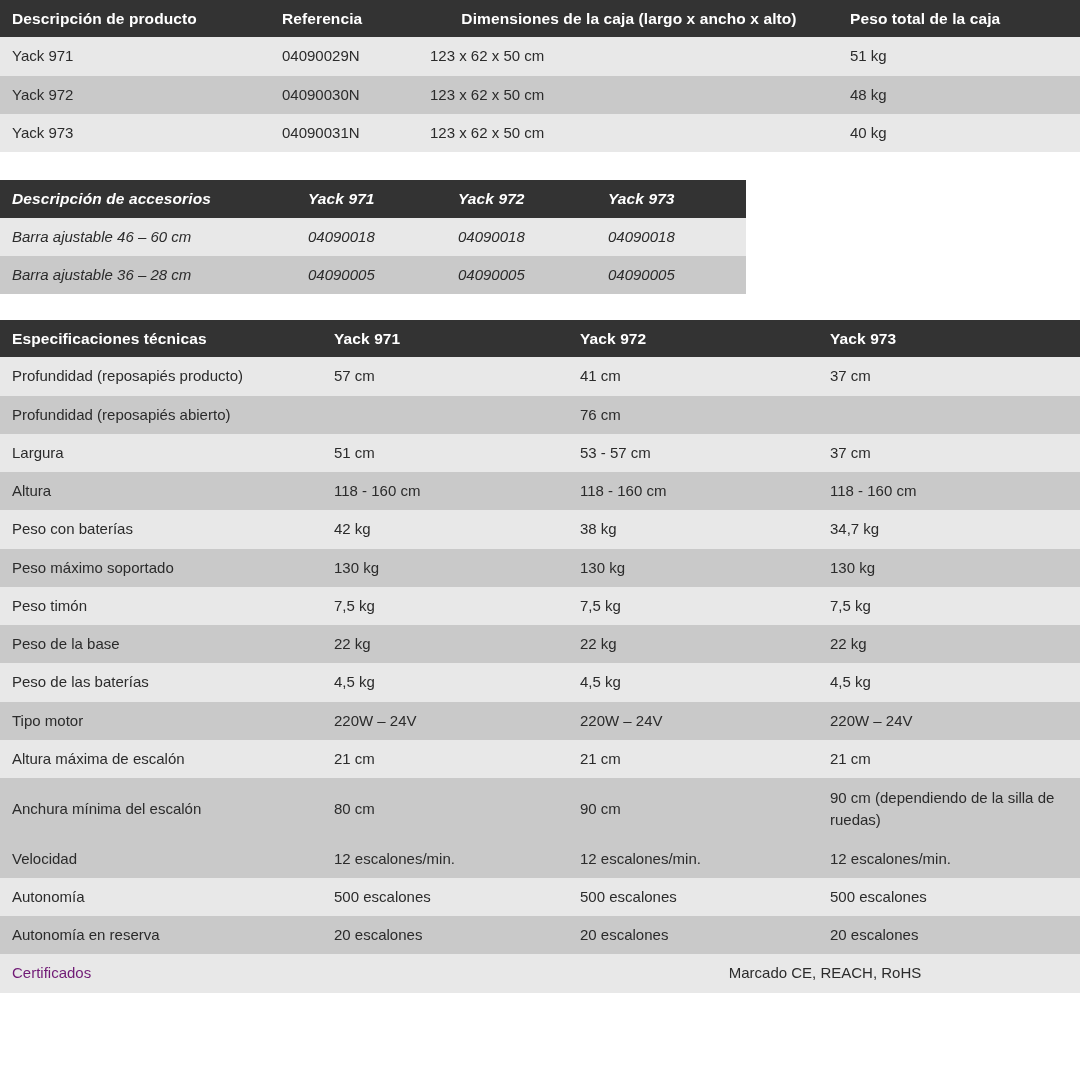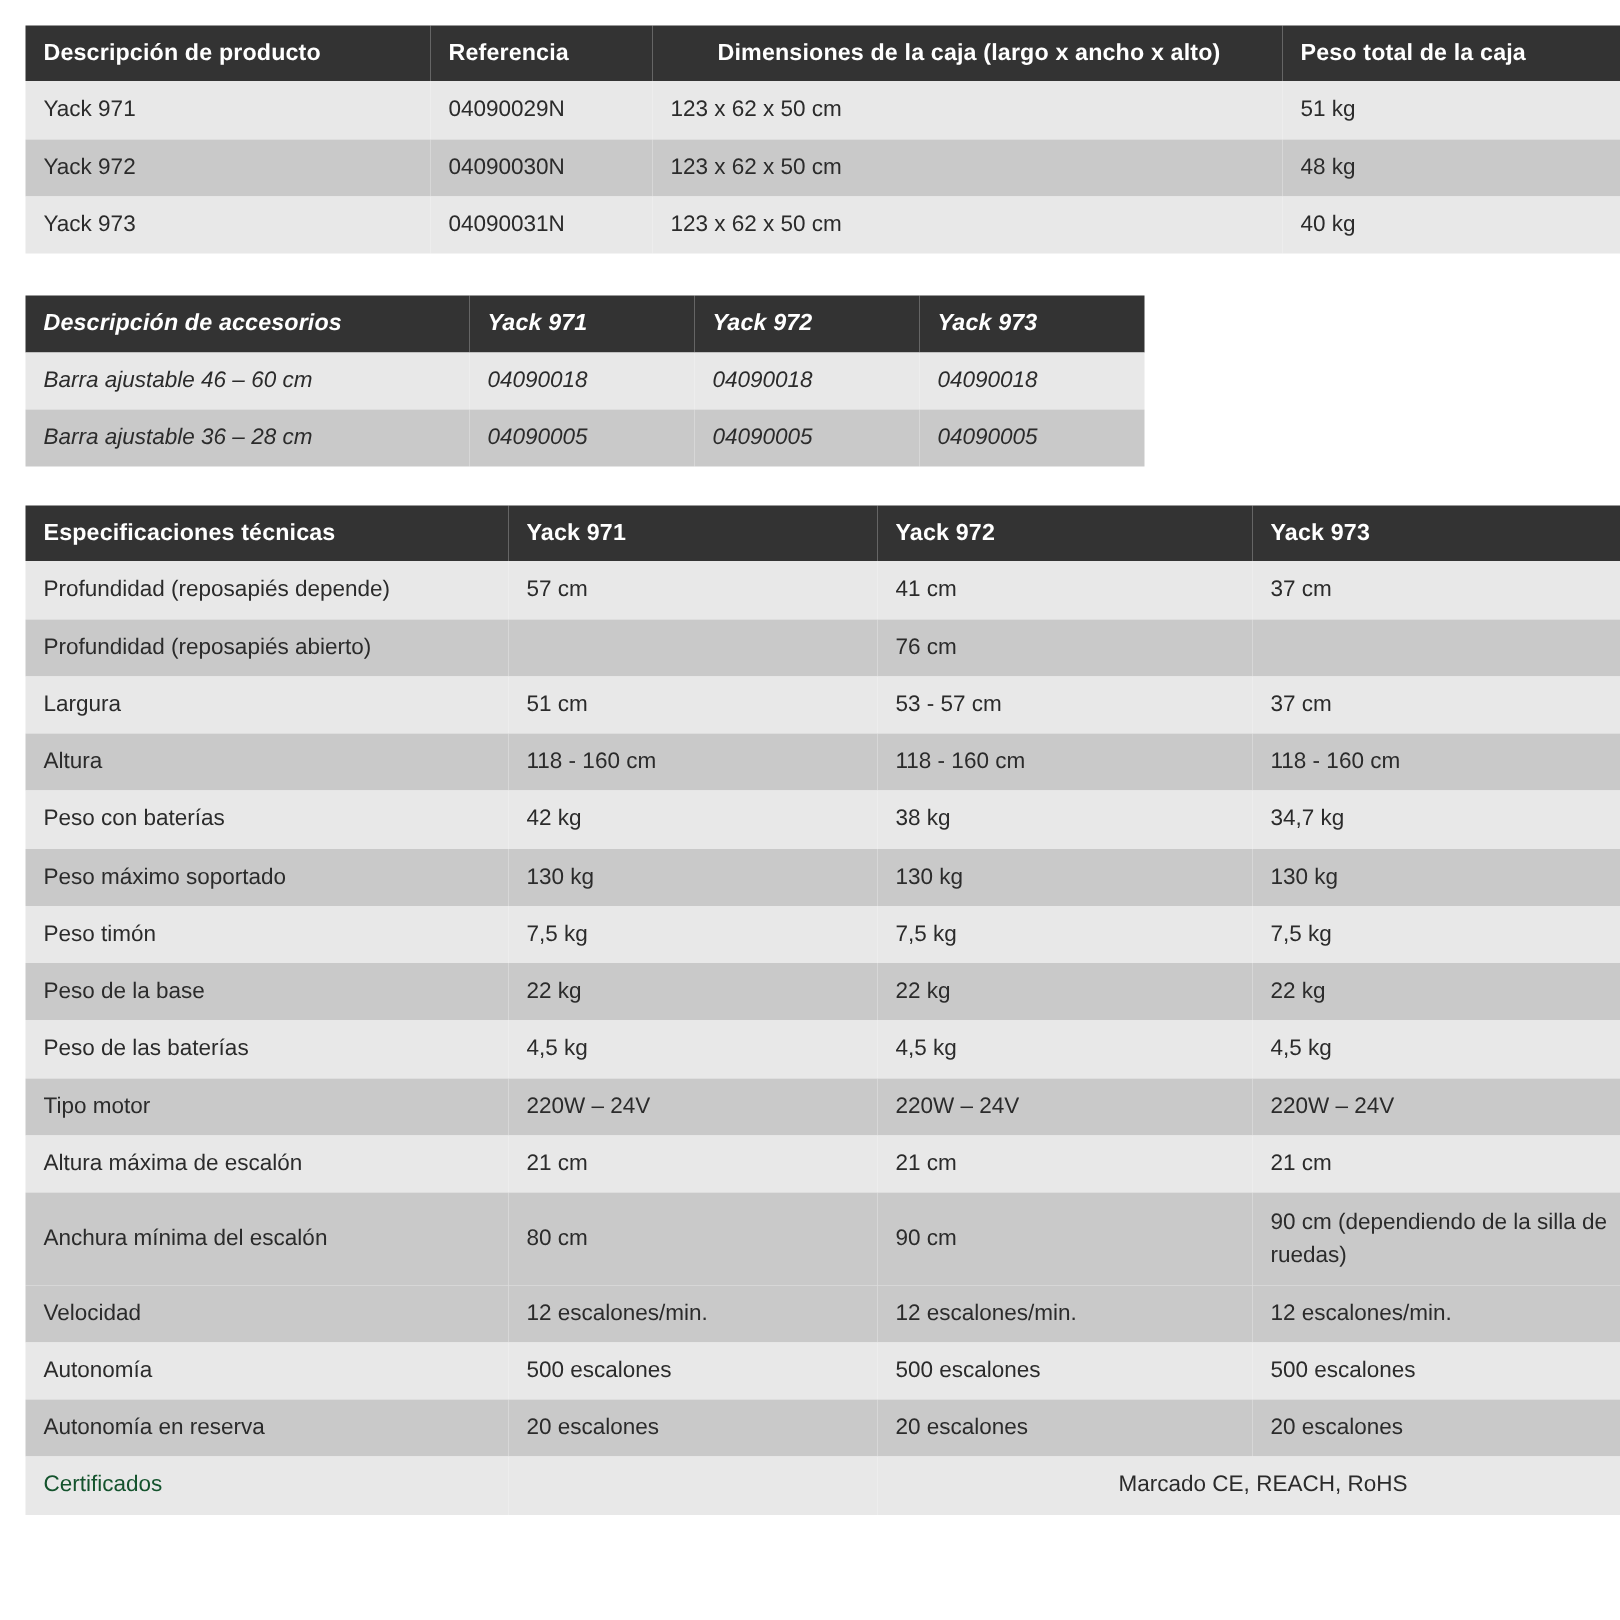--- a/index.html
+++ b/index.html
@@ -10,21 +10,21 @@
   body {
     width: 1080px;
     min-height: 1080px;
     font-family: "Liberation Sans", sans-serif;
     color: #2b2b2b;
     -webkit-font-smoothing: antialiased;
   }
   .page {
     width: 1080px;
     box-sizing: border-box;
-    padding: 17px;
+    padding: 0;
   }
   table {
     border-collapse: collapse;
     border-spacing: 0;
     table-layout: fixed;
   }
   .tbl {
     width: 1080px;
   }
   .tbl.narrow {
@@ -73,21 +73,21 @@
   .tbl2 col.c2 { width: 150px; }
   .tbl2 col.c3 { width: 150px; }
   .tbl2 col.c4 { width: 150px; }
 
   .tbl3 col.c1 { width: 322px; }
   .tbl3 col.c2 { width: 246px; }
   .tbl3 col.c3 { width: 250px; }
   .tbl3 col.c4 { width: 262px; }
 
   td.cert-label {
-    color: #14532d;
+    color: #701a75;
   }
   td.cert-value {
     text-align: center;
   }
   .multiline {
     line-height: 1.45;
   }
 </style>
 </head>
 <body>
@@ -176,21 +176,21 @@
     <thead>
       <tr>
         <th>Especificaciones técnicas</th>
         <th>Yack 971</th>
         <th>Yack 972</th>
         <th>Yack 973</th>
       </tr>
     </thead>
     <tbody>
       <tr class="base">
-        <td>Profundidad (reposapiés depende)</td>
+        <td>Profundidad (reposapiés producto)</td>
         <td>57 cm</td>
         <td>41 cm</td>
         <td>37 cm</td>
       </tr>
       <tr class="alt">
         <td>Profundidad (reposapiés abierto)</td>
         <td></td>
         <td>76 cm</td>
         <td></td>
       </tr>

